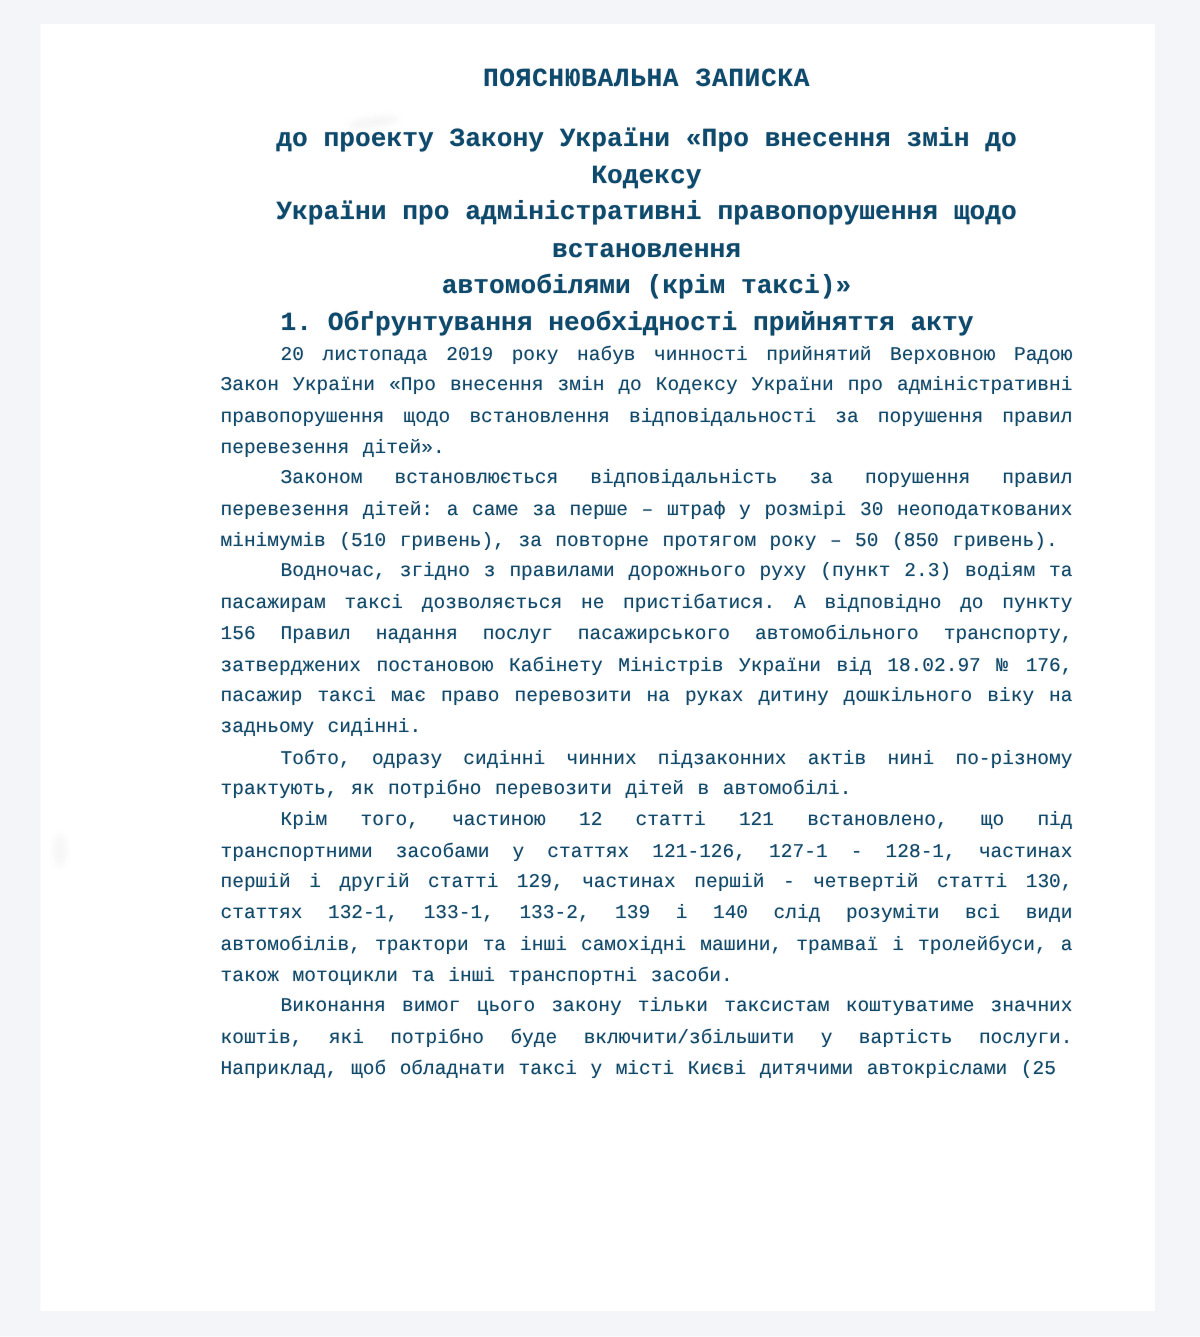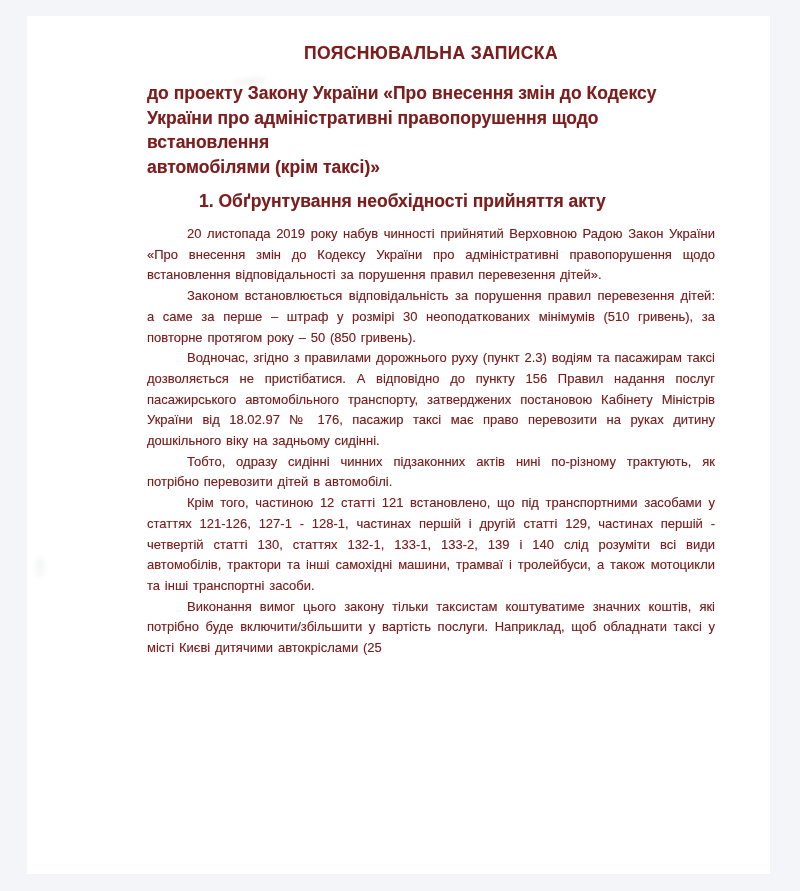--- a/index.html
+++ b/index.html
@@ -21,45 +21,45 @@
     height: 858px;
     background: #ffffff;
   }
   .content {
     position: absolute;
     left: 0;
     top: 0;
     width: 743px;
     box-sizing: border-box;
     padding: 27px 55px 0 120px;
-    font-family: Liberation Sans, sans-serif;
-    color: #7f1d1d;
+    font-family: Liberation Mono, monospace;
+    color: #0c4a6e;
     text-shadow: 0 0 0.8px rgba(20,20,20,0.38);
     filter: blur(0.22px);
   }
   .doc-title {
     margin: 0;
     font-size: 17.5px;
     font-weight: 700;
     text-align: center;
     line-height: 21px;
     letter-spacing: 0.4px;
   }
   .doc-subtitle {
     margin: 17px 0 2px 0;
     font-size: 17.5px;
     font-weight: 700;
-    text-align: left;
+    text-align: center;
     line-height: 24.5px;
   }
   .doc-subtitle .subtitle-line {
     display: block;
   }
   .section-heading {
-    margin: 12px;
+    margin: 0;
     font-size: 17.5px;
     font-weight: 700;
     text-align: left;
     text-indent: 40px;
     line-height: 21px;
   }
   .body-text p {
     margin: 0;
     font-size: 13px;
     line-height: 20.7px;

